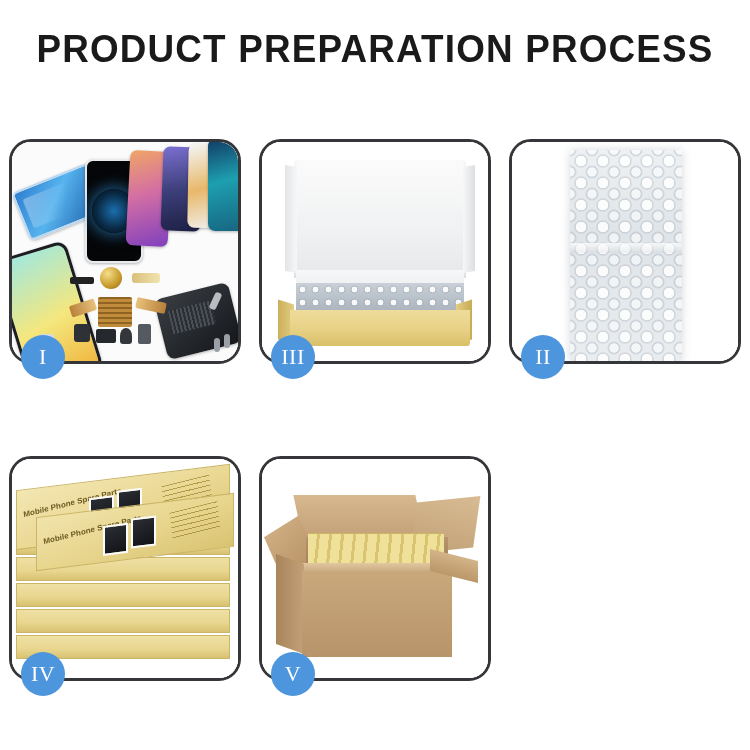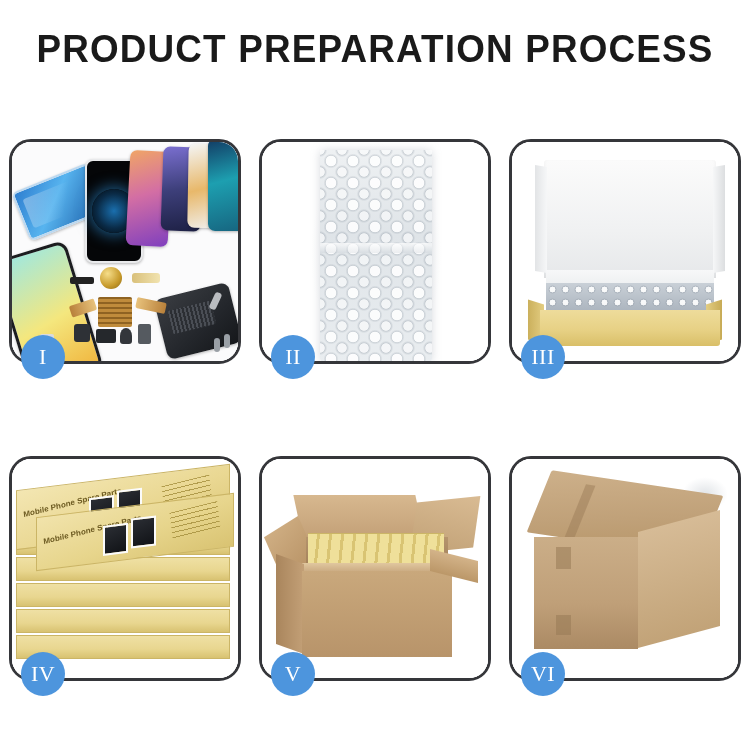--- a/index.html
+++ b/index.html
@@ -397,40 +397,40 @@
         <div class="part p12"></div>
         <div class="part p13"></div>
         <div class="part p14"></div>
       </div>
     </div>
     <div class="badge">I</div>
   </div>
 
   <div class="card">
     <div class="card-inner">
-      <div class="scene-bubble">
-        <div class="pouch-halo"></div>
-        <div class="pouch"></div>
-      </div>
-    </div>
-    <div class="badge">II</div>
-  </div>
-
-  <div class="card">
-    <div class="card-inner">
       <div class="scene-boxopen">
         <div class="bo-lid"></div>
         <div class="bo-foam"></div>
         <div class="bo-bubbles"></div>
         <div class="bo-left"></div>
         <div class="bo-right"></div>
         <div class="bo-front"></div>
       </div>
     </div>
     <div class="badge">III</div>
+  </div>
+
+  <div class="card">
+    <div class="card-inner">
+      <div class="scene-bubble">
+        <div class="pouch-halo"></div>
+        <div class="pouch"></div>
+      </div>
+    </div>
+    <div class="badge">II</div>
   </div>
 
   <div class="card">
     <div class="card-inner">
       <div class="scene-stack">
         <div class="sbox s1"></div>
         <div class="sbox s2"></div>
         <div class="sbox s3"></div>
         <div class="sbox s4"></div>
         <div class="sbox s5"></div>
@@ -463,28 +463,14 @@
         <div class="ct-yellow"></div>
         <div class="ct-rim"></div>
         <div class="ct-side"></div>
         <div class="ct-body"></div>
         <div class="ct-flapFR"></div>
       </div>
     </div>
     <div class="badge">V</div>
   </div>
 
-  <div class="card">
-    <div class="card-inner">
-      <div class="scene-sealed">
-        <div class="sc-shadow"></div>
-        <div class="sc-top"></div>
-        <div class="sc-seam"></div>
-        <div class="sc-rightface"></div>
-        <div class="sc-front"></div>
-        <div class="sc-tape1"></div>
-        <div class="sc-tape2"></div>
-      </div>
-    </div>
-    <div class="badge">VI</div>
-  </div>
 
 </div>
 
 </body></html>

